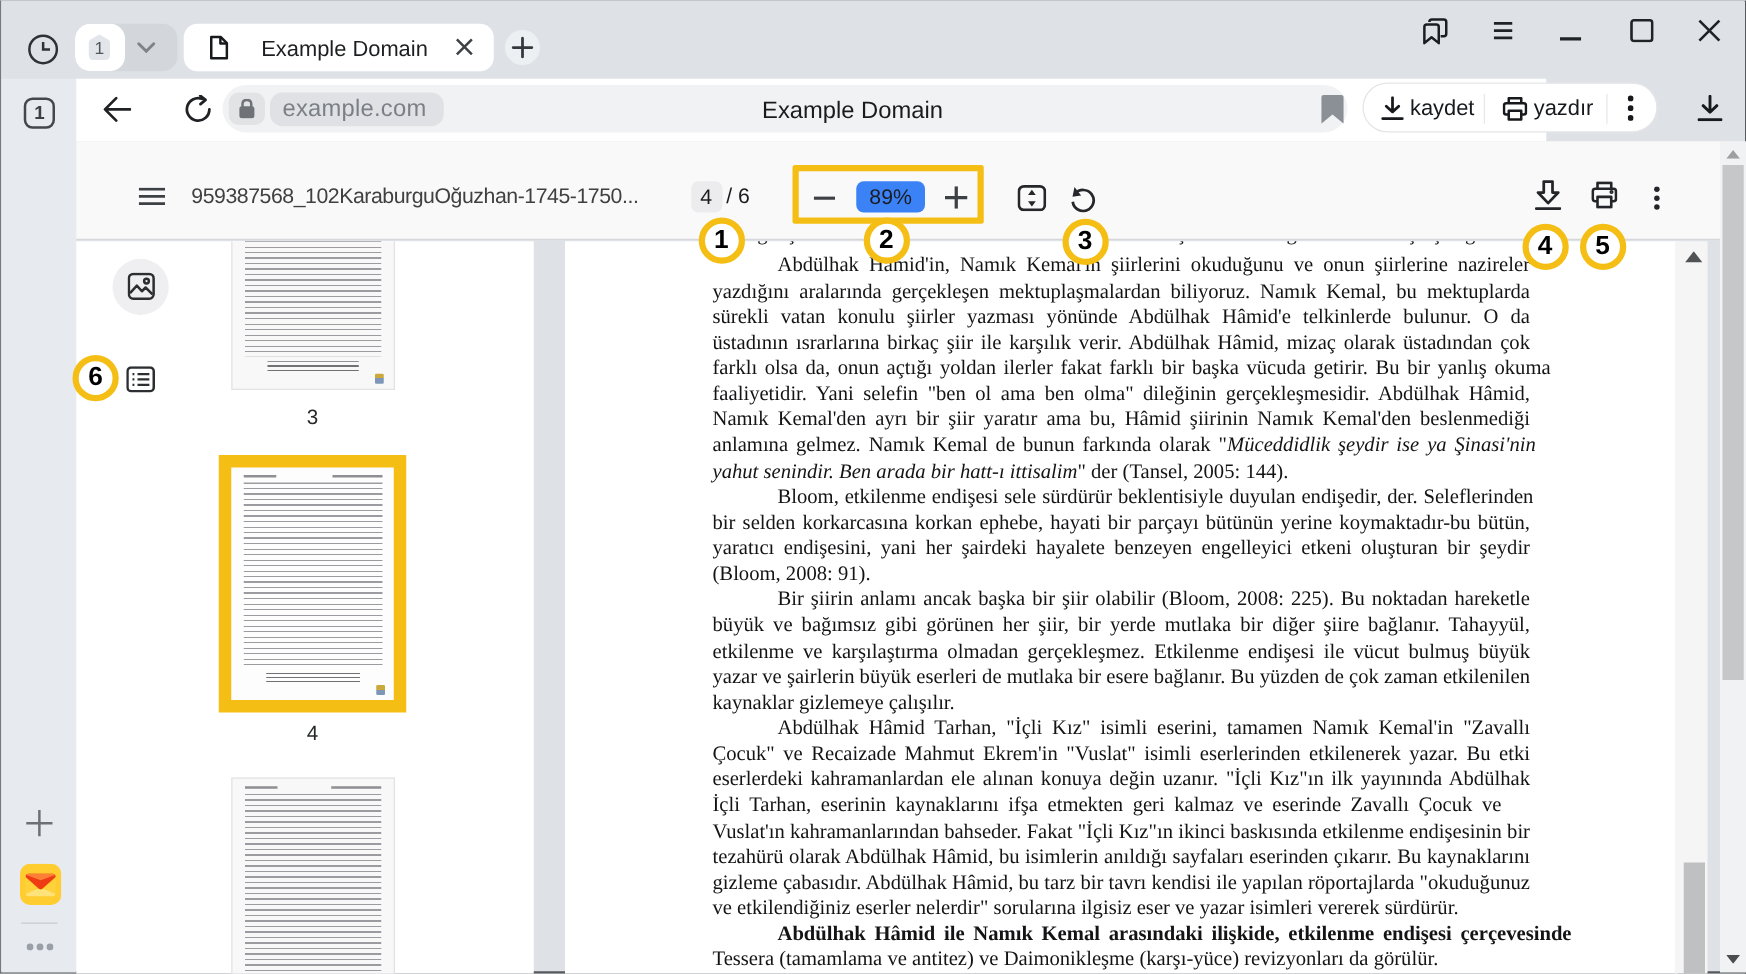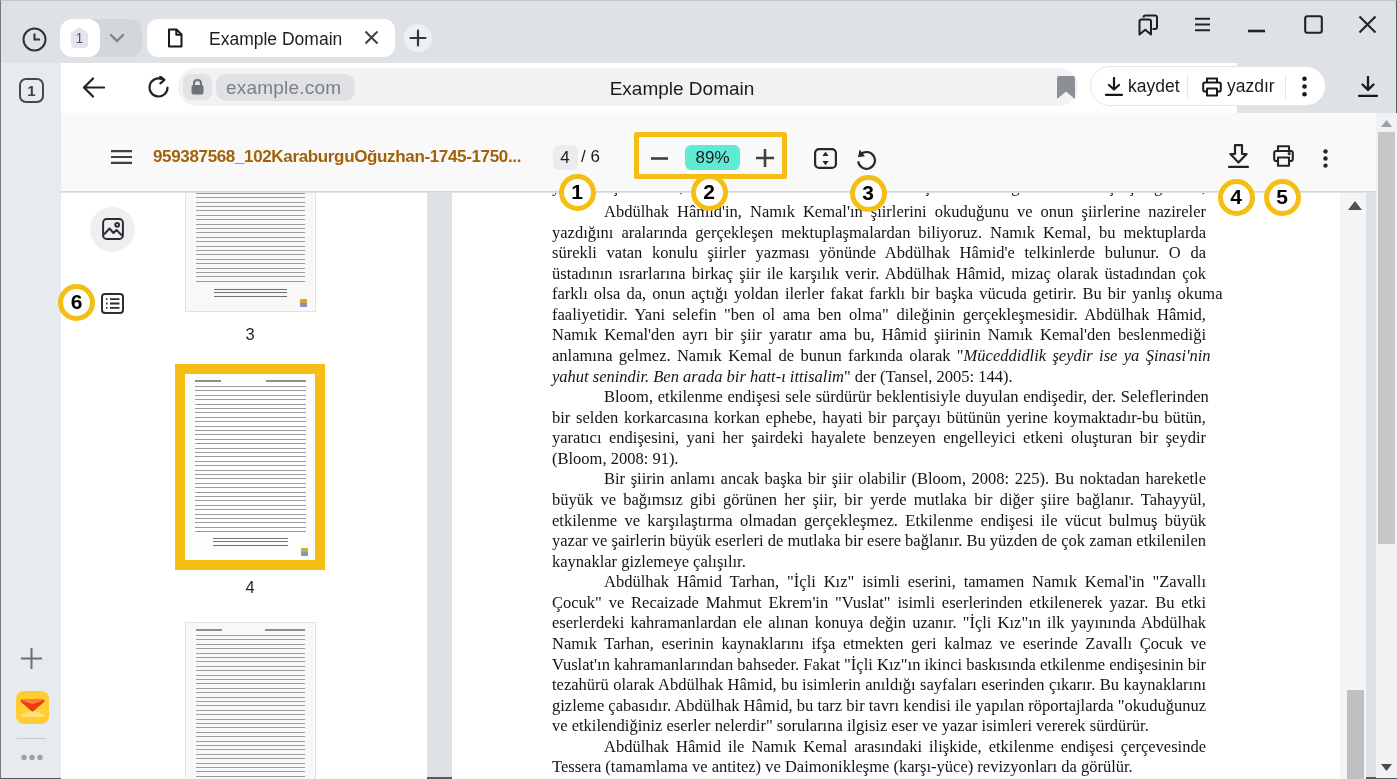--- a/index.html
+++ b/index.html
@@ -32,36 +32,36 @@
   #lock-chip { left:5px; top:6px; width:29px; height:26px; background:#e1e3e5; border-radius:8px; }
   #domain-chip { left:38px; top:5.5px; width:139px; height:27px; background:#dfe1e4; border-radius:10px; }
   #domain-chip span { position:absolute; left:10px; top:3px; font-size:19px; color:#7c8086; letter-spacing:0.2px; }
   #page-title-center { left:0; top:10px; width:1008px; text-align:center; font-size:19px; color:#1a1b1d; }
   #actions-pill { left:1029px; top:2.5px; width:236px; height:40px; background:#ffffff; border:1.5px solid #e4e5e7; border-radius:20px; }
   .pill-label { position:absolute; top:9px; font-size:17.5px; color:#17191c; }
   .pill-divider { position:absolute; top:8px; width:0; height:24px; border-left:1.5px solid #e8e8ea; }
 
   
   #pdf-toolbar { left:60px; top:112px; width:1315px; height:79px; background:#f9f9fa; border-bottom:1.5px solid #d7d7d9; }
-  #pdf-filename { left:92px; top:34px; font-size:17px; font-weight:bold; color:#a16207; letter-spacing:-0.35px; white-space:nowrap; }
+  #pdf-filename { left:92px; top:34px; font-size:17px; font-weight:normal; color:#404040; letter-spacing:-0.35px; white-space:nowrap; }
   #page-number-box { left:491.5px; top:32px; width:25px; height:25px; background:#ececee; border-radius:6px;
                      font-size:17px; color:#1b1c1e; text-align:center; line-height:25px; }
   #page-count { left:520px; top:34px; font-size:17px; color:#1b1c1e; }
-  #zoom-level-box { left:624px; top:31.5px; width:55px; height:25.5px; background:#5eead4; border-radius:6px;
+  #zoom-level-box { left:624px; top:31.5px; width:55px; height:25.5px; background:#3b82f6; border-radius:6px;
                     font-size:17px; color:#1b1c1e; text-align:center; line-height:25px; }
 
   
   #pdf-sidebar { left:60px; top:191.5px; width:366px; height:586px; background:#ffffff; overflow:hidden; }
   #thumb-mode-btn { left:29px; top:14.5px; width:45px; height:45px; border-radius:50%; background:#efeff1; }
   .thumb { position:absolute; left:123.5px; width:131px; background:#f8f8f9; border:1px solid #e2e2e4; overflow:hidden; }
   .thumb-label { position:absolute; left:123.5px; width:131px; text-align:center; font-size:16.5px; color:#27282a; }
 
   
   #pdf-page { left:451px; top:191.5px; width:890px; height:586px; background:#ffffff; overflow:hidden; }
-  .pline { position:absolute; left:100px; width:654px; height:21px; white-space:nowrap;
+  .pline { position:absolute; left:118px; width:654px; height:21px; white-space:nowrap;
            font-family:"Liberation Serif", serif; font-size:16.5px; color:#141416; }
   .pline i { font-style:italic; }
 
   
   #inner-scrollbar { left:1339px; top:191.5px; width:26px; height:586px; background:#f5f5f6; }
   #inner-scroll-thumb { position:absolute; left:7px; top:497px; width:17px; height:89px; background:#bfc0c2; }
   #outer-scrollbar { left:1374.5px; top:112px; width:21px; height:665px; background:#f1f2f3; }
   #outer-scroll-thumb { position:absolute; left:2px; top:19px; width:17.5px; height:412px; background:#c6c7c9; }
 
   
@@ -372,26 +372,26 @@
         <div class="pline" style="top: 235.81px; word-spacing: 3.39205px;"><span><span>yaratıcı endişesini, yani her şairdeki hayalete benzeyen engelleyici etkeni oluşturan bir şeydir</span></span></div>
         <div class="pline" style="top: 256.38px;"><span><span>(Bloom, 2008: 91).</span></span></div>
         <div class="pline" style="padding-left: 52px; top: 276.95px; word-spacing: 1.4363px;"><span><span>Bir şiirin anlamı ancak başka bir şiir olabilir (Bloom, 2008: 225). Bu noktadan hareketle</span></span></div>
         <div class="pline" style="top: 297.52px; word-spacing: 3.10491px;"><span><span>büyük ve bağımsız gibi görünen her şiir, bir yerde mutlaka bir diğer şiire bağlanır. Tahayyül,</span></span></div>
         <div class="pline" style="top: 318.09px; word-spacing: 3.22187px;"><span><span>etkilenme ve karşılaştırma olmadan gerçekleşmez. Etkilenme endişesi ile vücut bulmuş büyük</span></span></div>
         <div class="pline" style="top: 338.66px; word-spacing: -0.015625px;"><span><span>yazar ve şairlerin büyük eserleri de mutlaka bir esere bağlanır. Bu yüzden de çok zaman etkilenilen</span></span></div>
         <div class="pline" style="top: 359.23px;"><span><span>kaynaklar gizlemeye çalışılır.</span></span></div>
         <div class="pline" style="padding-left: 52px; top: 379.8px; word-spacing: 3.775px;"><span><span>Abdülhak Hâmid Tarhan, "İçli Kız" isimli eserini, tamamen Namık Kemal'in "Zavallı</span></span></div>
         <div class="pline" style="top: 400.37px; word-spacing: 2.70455px;"><span><span>Çocuk" ve Recaizade Mahmut Ekrem'in "Vuslat" isimli eserlerinden etkilenerek yazar. Bu etki</span></span></div>
         <div class="pline" style="top: 420.94px; word-spacing: 1.99858px;"><span><span>eserlerdeki kahramanlardan ele alınan konuya değin uzanır. "İçli Kız"ın ilk yayınında Abdülhak</span></span></div>
-        <div class="pline" style="top: 441.51px; word-spacing: 3.4987px;"><span><span>Namık Tarhan, eserinin kaynaklarını ifşa etmekten geri kalmaz ve eserinde Zavallı Çocuk ve</span></span></div>
+        <div class="pline" style="top: 441.51px; word-spacing: 3.4987px;"><span><span>İçli Tarhan, eserinin kaynaklarını ifşa etmekten geri kalmaz ve eserinde Zavallı Çocuk ve</span></span></div>
         <div class="pline" style="top: 462.08px; word-spacing: 0.025px;"><span><span>Vuslat'ın kahramanlarından bahseder. Fakat "İçli Kız"ın ikinci baskısında etkilenme endişesinin bir</span></span></div>
         <div class="pline" style="top: 482.65px; word-spacing: 0.346591px;"><span><span>tezahürü olarak Abdülhak Hâmid, bu isimlerin anıldığı sayfaları eserinden çıkarır. Bu kaynaklarını</span></span></div>
         <div class="pline" style="top: 503.22px; word-spacing: 0.0234375px;"><span><span>gizleme çabasıdır. Abdülhak Hâmid, bu tarz bir tavrı kendisi ile yapılan röportajlarda "okuduğunuz</span></span></div>
         <div class="pline" style="top: 523.79px;"><span><span>ve etkilendiğiniz eserler nelerdir" sorularına ilgisiz eser ve yazar isimleri vererek sürdürür.</span></span></div>
-        <div class="pline" style="padding-left: 52px; top: 544.36px; word-spacing: 2.84375px;"><span><span>Abdülhak Hâmid ile Namık Kemal arasındaki ilişkide, etkilenme endişesi çerçevesinde</span></span></div>
+        <div class="pline" style="padding-left: 52px; top: 544.36px; word-spacing: 2.84375px; font-weight: bold;"><span><span>Abdülhak Hâmid ile Namık Kemal arasındaki ilişkide, etkilenme endişesi çerçevesinde</span></span></div>
         <div class="pline" style="top: 564.93px;"><span><span>Tessera (tamamlama ve antitez) ve Daimonikleşme (karşı-yüce) revizyonları da görülür.</span></span></div>
       </div>
   </div>
 
   <div id="inner-scrollbar" class="abs">
     <span class="icon" style="left:8px;top:8px;">
       <svg width="14" height="9" viewBox="0 0 14 9">
           <path d="M7 0 L14 9 H0 Z" fill="#505356"></path>
         </svg>
     </span>

